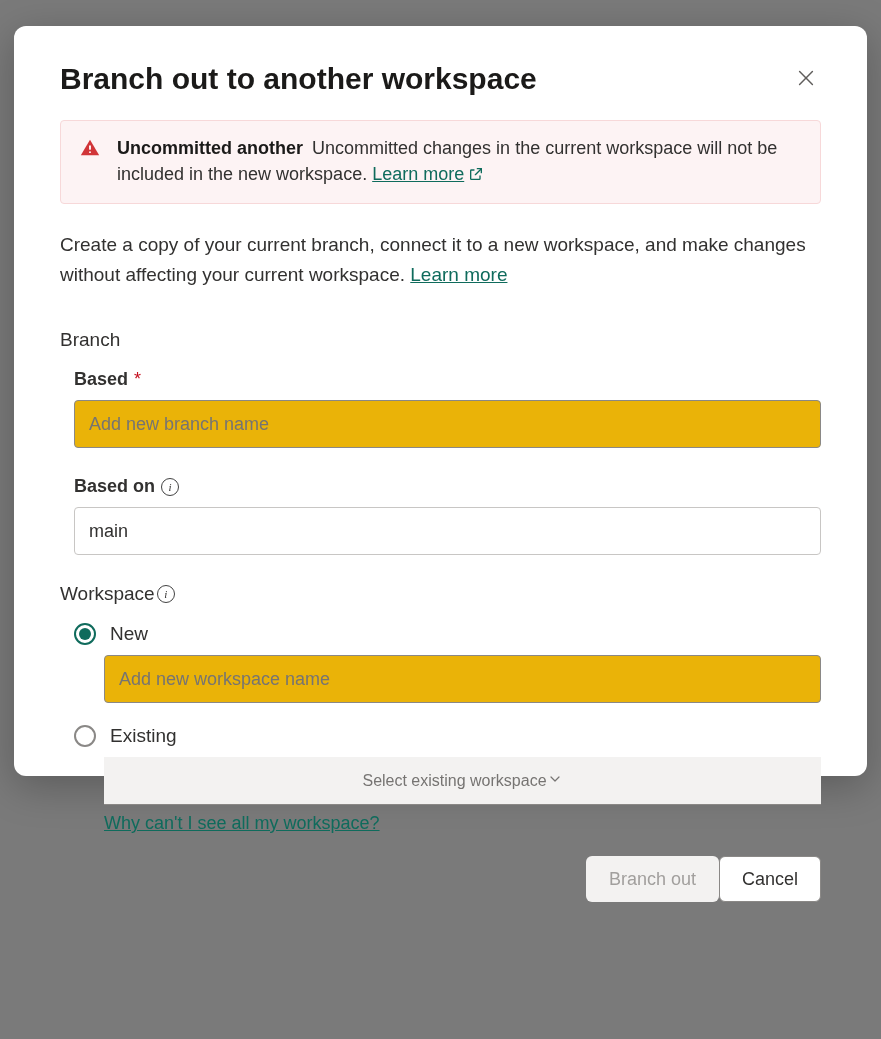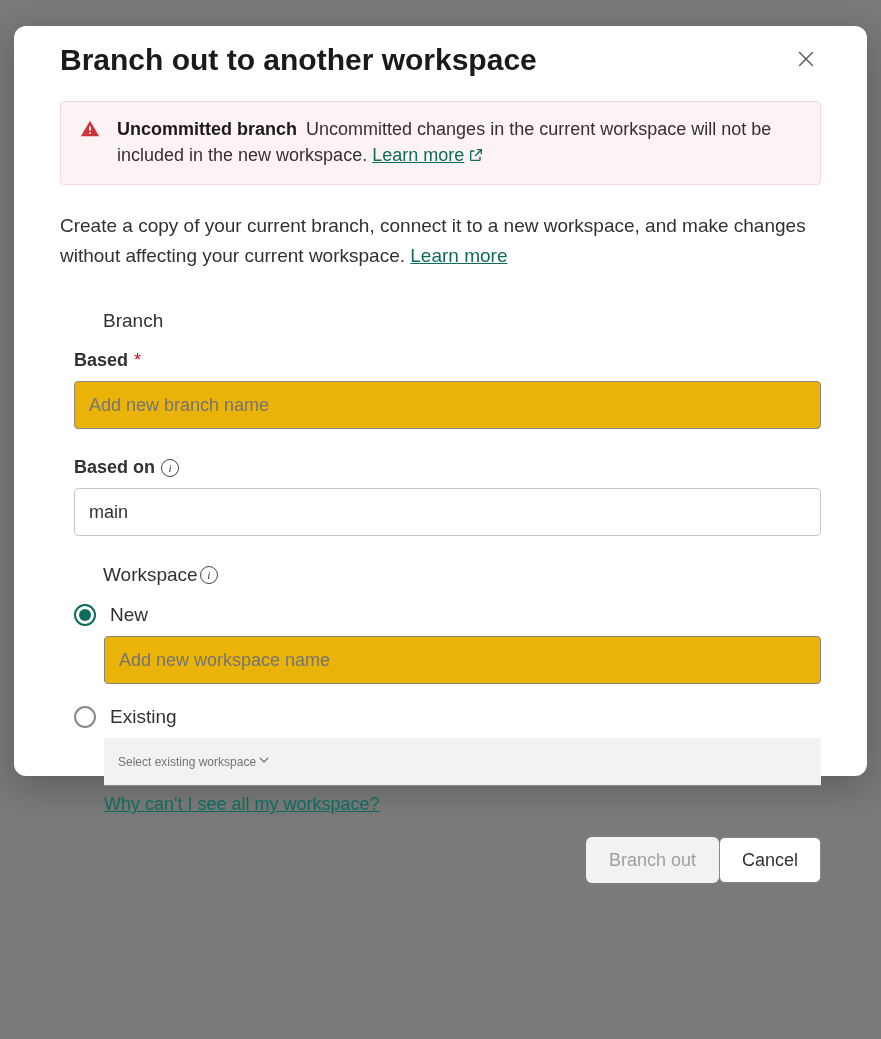--- a/index.html
+++ b/index.html
@@ -12,21 +12,21 @@
     }
     .modal {
       position: absolute;
       top: 26px;
       left: 14px;
       width: 853px;
       height: 750px;
       background: #fff;
       border-radius: 12px;
       box-shadow: 0 10px 40px rgba(0,0,0,0.25);
-      padding: 17px 46px 30px 46px;
+      padding: 36px 46px 30px 46px;
       display: flex;
       flex-direction: column;
     }
     .dlg-header { display:flex; justify-content:space-between; align-items:center; margin-bottom: 24px;}
     .dlg-title { font-size: 30px; font-weight: 600; color:#1b1a19; }
     .close-btn { background:none; border:none; cursor:pointer; padding:4px; color:#605e5c; }
     .close-btn svg { width:22px; height:22px; stroke:#605e5c; }
     .alert {
       background: #fdf3f4;
       border: 1px solid #f7d8d9;
@@ -37,21 +37,21 @@
       margin-bottom: 26px;
       font-size: 18px;
       line-height: 1.45;
     }
     .alert-icon { flex-shrink:0; width:22px; height:22px; color:#d13438; margin-top:2px;}
     .alert b { font-weight:600; color:#1b1a19; margin-right:4px;}
     .description { font-size: 19px; line-height:1.55; color:#323130; margin-bottom: 40px;}
     a.link { color:#0f6b5c; text-decoration: underline; cursor:pointer; } 
     .ext-icon { display:inline-block; vertical-align:-2px; margin-left:4px;}
     .ext-icon svg{width:16px;height:16px;stroke:#0f6b5c;fill:none;}
-    .section-lbl { font-size: 19px; color:#323130; margin-bottom: 18px; display:flex; align-items:center;margin-left:43px;}
+    .section-lbl { font-size: 19px; color:#323130; margin-bottom: 18px; display:flex; align-items:center;}
     .field { margin-bottom: 28px; padding-left: 14px;}
     .field-row { display:flex; align-items:center; gap:6px; margin-bottom:10px; font-size:18px; font-weight:600;}
     .req { color:#c50f1f; font-weight:400; }
     .info-icon { display:inline-flex; width:18px; height:18px; border:1px solid #424242; border-radius:50%; align-items:center; justify-content:center; font-size:11px; font-family: Georgia, serif; font-style:italic; font-weight:400;}
     .text-input {
       width: 100%;
       height: 48px;
       border: 1px solid #8a8886;
       border-radius: 4px;
       padding: 0 14px;
@@ -68,22 +68,22 @@
     .radio-outer{
       width:22px; height:22px; border:2px solid #8a8886; border-radius:50%;
       display:flex; align-items:center; justify-content:center; flex-shrink:0;
       background:#fff; cursor:pointer;
     }
     .radio-outer.sel{ border-color:#0f6b5c;}
     .radio-inner{ width:12px; height:12px; background:#0f6b5c; border-radius:50%;}
     .radio-content{ padding-left: 30px; }
     .select-disabled{
       width:100%; height:48px; background:#f3f2f1; border:none; border-bottom:1px solid #8a8886;
-      display:flex; align-items:center; justify-content:flex-start; padding:0 14px;
-      color:#767472; font-size:12px; cursor:not-allowed;
+      display:flex; align-items:center; justify-content:center; padding:0 14px;
+      color:#767472; font-size:16px; cursor:not-allowed;
     }
     .select-disabled svg{ width:16px; height:16px; stroke:#767472;}
     .help-link{ font-size:18px; margin-top:8px; display:inline-block;}
     .footer{ margin-top:auto; display:flex; justify-content:flex-end; }
     .btn{
       height:46px; padding:0 22px; border-radius:6px; font-size:18px; font-family:inherit;
       cursor:pointer; border:1px solid transparent; font-weight:500;
     }
     .btn-primary{ background:#f3f2f1; color:#a19f9d; border-color:transparent; cursor:not-allowed;}
     .btn-secondary{ background:#fff; color:#323130; border:1px solid #8a8886;text-align:center;}
@@ -107,21 +107,21 @@
 
   <div class="alert">
     <span class="alert-icon">
       <svg viewBox="0 0 24 24">
           <path d="M12 3 L22 20 H2 Z" fill="#d13438"></path>
           <rect x="11" y="9" width="2" height="5" rx="1" fill="#fff"></rect>
           <rect x="11" y="15.5" width="2" height="2" rx="1" fill="#fff"></rect>
         </svg>
     </span>
     <div>
-      <b>Uncommitted branch</b>
+      <b>Uncommitted another</b>
       <span>Uncommitted changes in the current workspace will not be included in the new workspace.</span>
       <a class="link"><span>Learn more</span><span class="ext-icon"><svg viewBox="0 0 24 24" stroke-width="2" stroke-linecap="round" stroke-linejoin="round">
               <path d="M9 6H5a1 1 0 0 0-1 1v12a1 1 0 0 0 1 1h12a1 1 0 0 0 1-1v-4"></path>
               <path d="M14 4h6v6"></path>
               <path d="M20 4 L11 13"></path>
             </svg></span></a>
     </div>
   </div>
 
   <p class="description">

